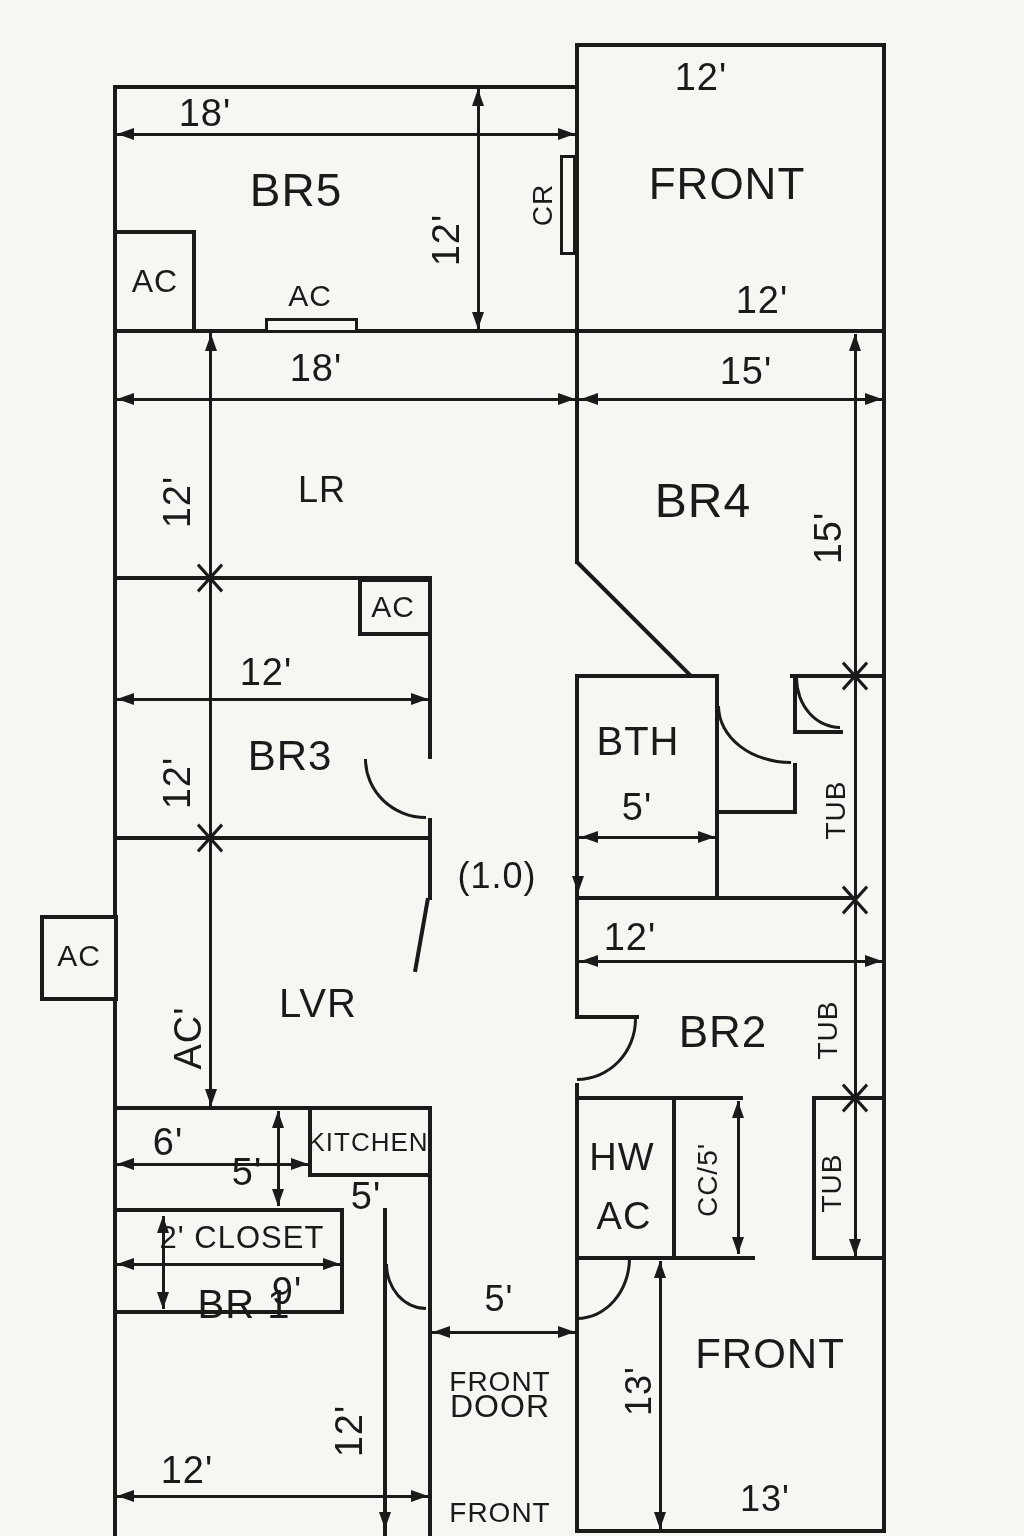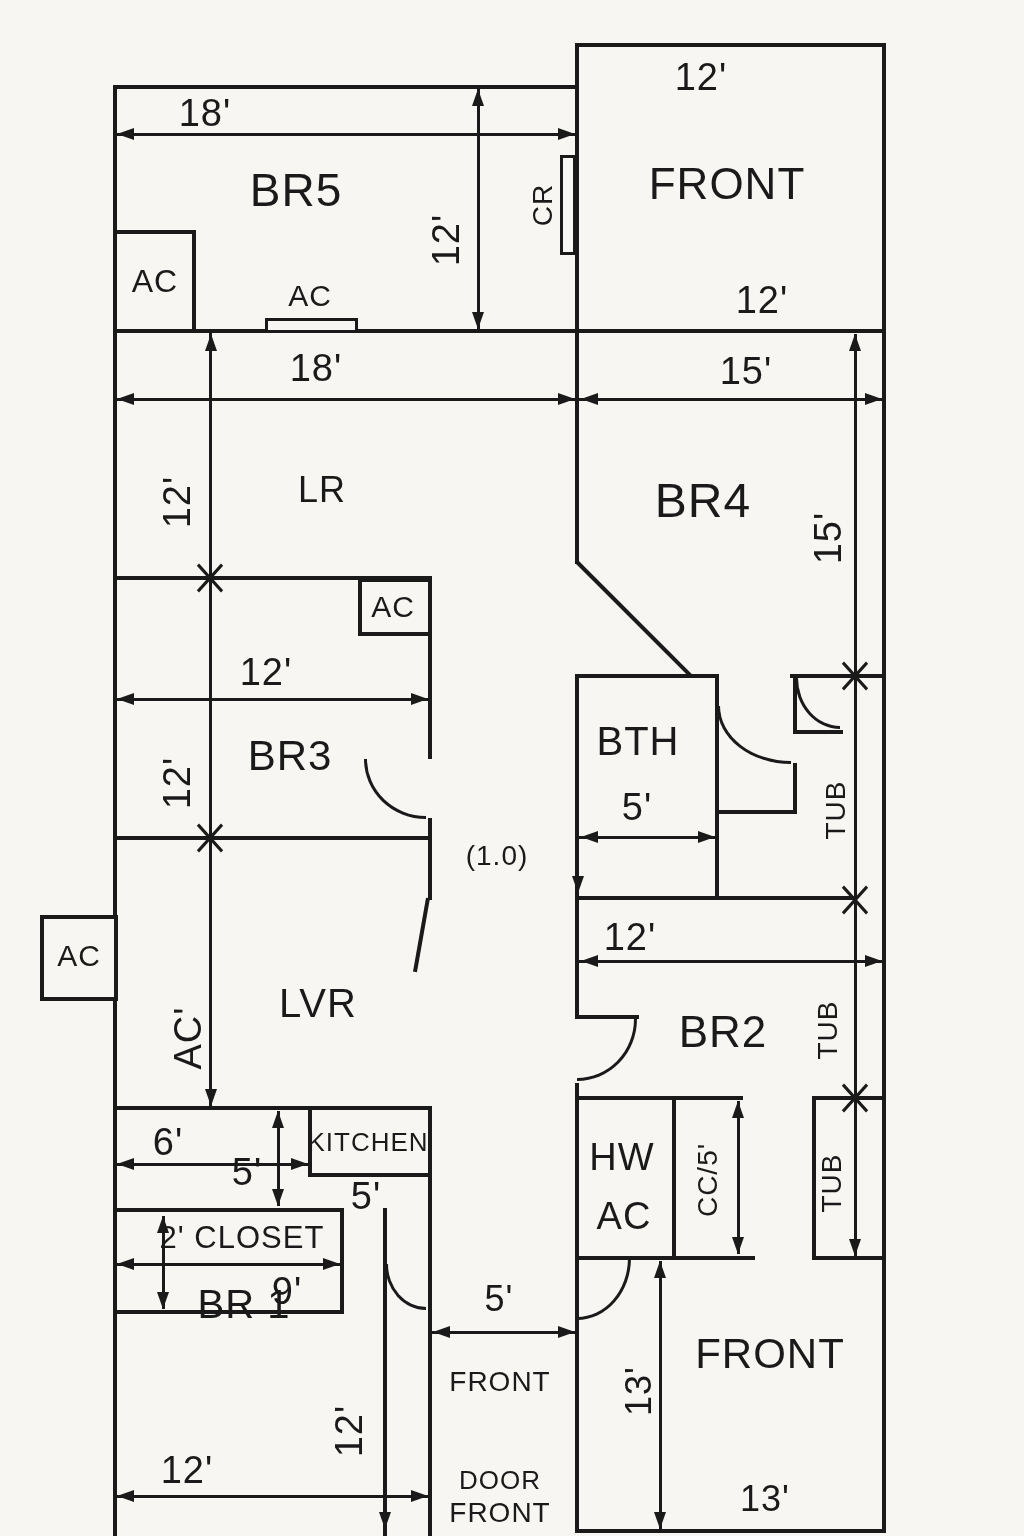--- a/index.html
+++ b/index.html
@@ -162,41 +162,41 @@
   <div class="lbl" style="left:703px;top:501px;font-size:48px">BR4</div>
   <div class="lbl rot" style="left:177px;top:502px;font-size:38px">12'</div>
   <div class="lbl rot" style="left:828px;top:538px;font-size:38px">15'</div>
   <div class="lbl" style="left:393px;top:607px;font-size:30px">AC</div>
   <div class="lbl" style="left:266px;top:672px;font-size:38px">12'</div>
   <div class="lbl" style="left:290px;top:756px;font-size:42px">BR3</div>
   <div class="lbl rot" style="left:177px;top:783px;font-size:38px">12'</div>
   <div class="lbl" style="left:638px;top:741px;font-size:40px">BTH</div>
   <div class="lbl" style="left:637px;top:807px;font-size:38px">5'</div>
   <div class="lbl rot" style="left:836px;top:810px;font-size:28px">TUB</div>
-  <div class="lbl" style="left:497px;top:856px;font-size:28px">(1.0)</div>
+  <div class="lbl" style="left:497px;top:876px;font-size:36px">(1.0)</div>
   <div class="lbl" style="left:318px;top:1003px;font-size:40px">LVR</div>
   <div class="lbl" style="left:79px;top:956px;font-size:30px">AC</div>
   <div class="lbl rot" style="left:188px;top:1038px;font-size:38px">AC'</div>
   <div class="lbl" style="left:630px;top:937px;font-size:38px">12'</div>
   <div class="lbl" style="left:723px;top:1032px;font-size:44px">BR2</div>
   <div class="lbl rot" style="left:828px;top:1030px;font-size:28px">TUB</div>
   <div class="lbl" style="left:168px;top:1142px;font-size:38px">6'</div>
   <div class="lbl" style="left:247px;top:1172px;font-size:38px">5'</div>
   <div class="lbl" style="left:368px;top:1142px;font-size:26px">KITCHEN</div>
   <div class="lbl" style="left:366px;top:1196px;font-size:38px">5'</div>
   <div class="lbl" style="left:242px;top:1237px;font-size:31px">2' CLOSET</div>
   <div class="lbl" style="left:287px;top:1291px;font-size:38px">9'</div>
   <div class="lbl" style="left:622px;top:1157px;font-size:38px">HW</div>
   <div class="lbl" style="left:624px;top:1216px;font-size:38px">AC</div>
   <div class="lbl rot" style="left:708px;top:1180px;font-size:28px">CC/5'</div>
   <div class="lbl rot" style="left:832px;top:1183px;font-size:28px">TUB</div>
   <div class="lbl" style="left:244px;top:1304px;font-size:40px">BR 1</div>
   <div class="lbl" style="left:499px;top:1299px;font-size:36px">5'</div>
   <div class="lbl" style="left:500px;top:1382px;font-size:28px">FRONT</div>
-  <div class="lbl" style="left:500px;top:1480px;font-size:26px">DOOR</div>
+  <div class="lbl" style="left:500px;top:1406px;font-size:32px">DOOR</div>
   <div class="lbl" style="left:770px;top:1354px;font-size:42px">FRONT</div>
   <div class="lbl rot" style="left:639px;top:1391px;font-size:36px">13'</div>
   <div class="lbl" style="left:765px;top:1499px;font-size:36px">13'</div>
   <div class="lbl rot" style="left:349px;top:1431px;font-size:38px">12'</div>
   <div class="lbl" style="left:187px;top:1470px;font-size:38px">12'</div>
   <div class="lbl" style="left:500px;top:1513px;font-size:28px">FRONT</div>
 
 </div>
 
 </body></html>

